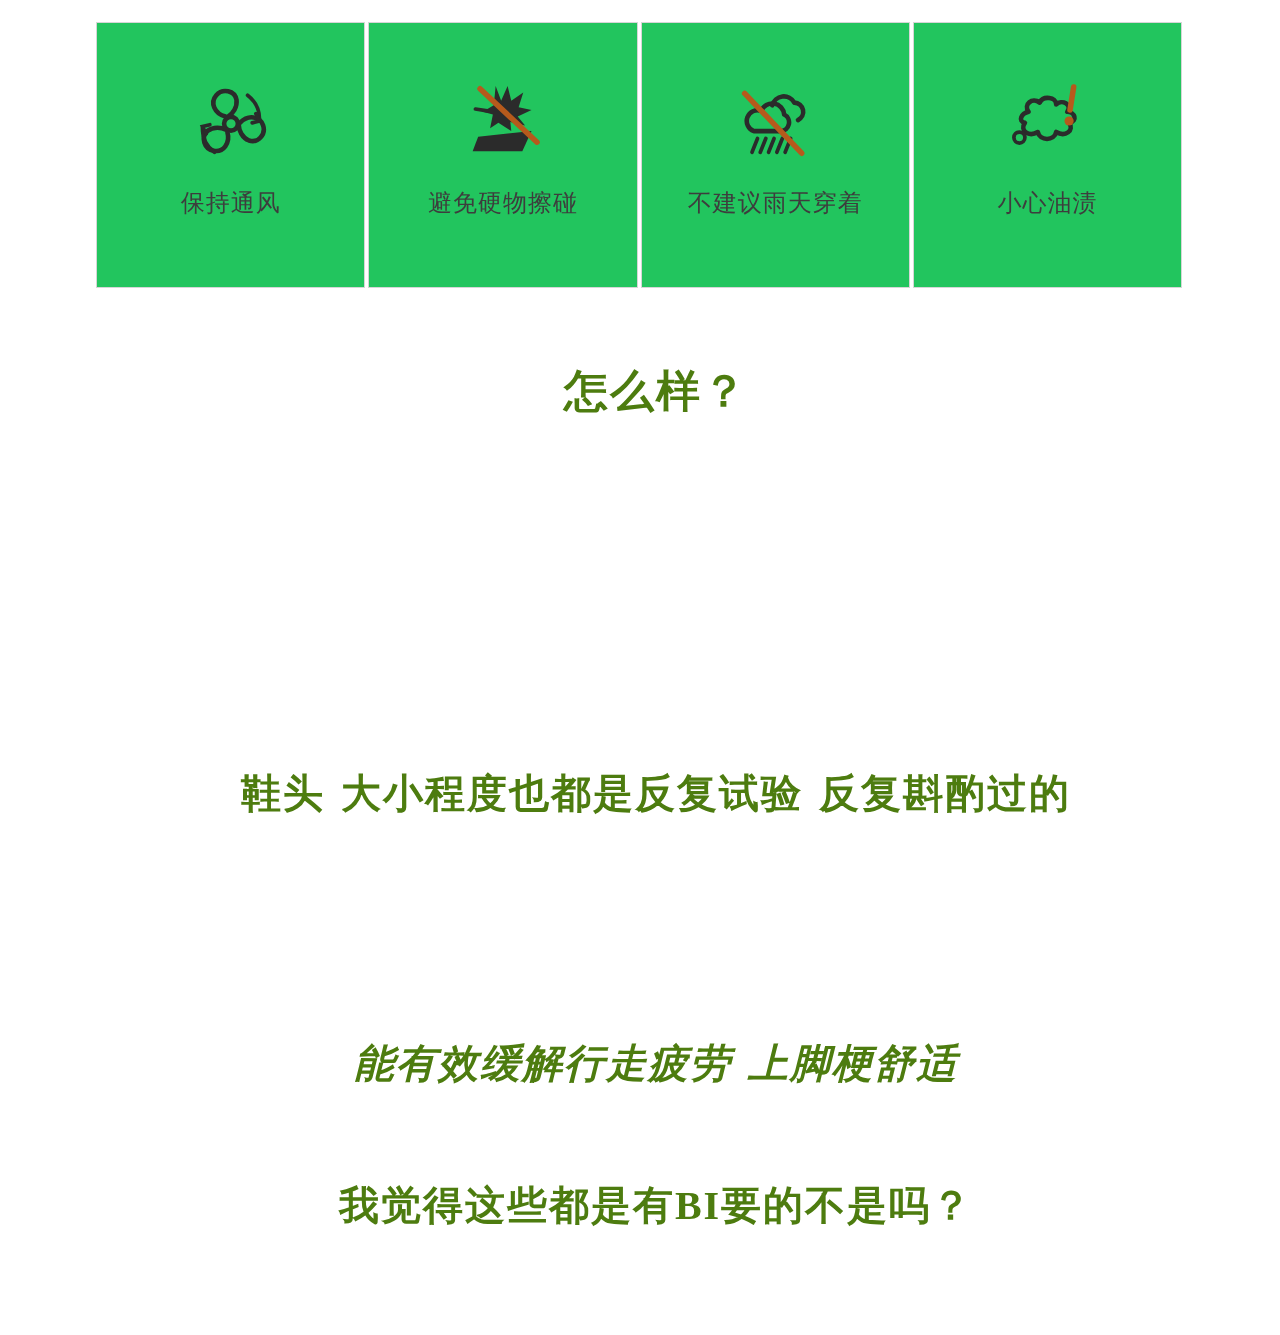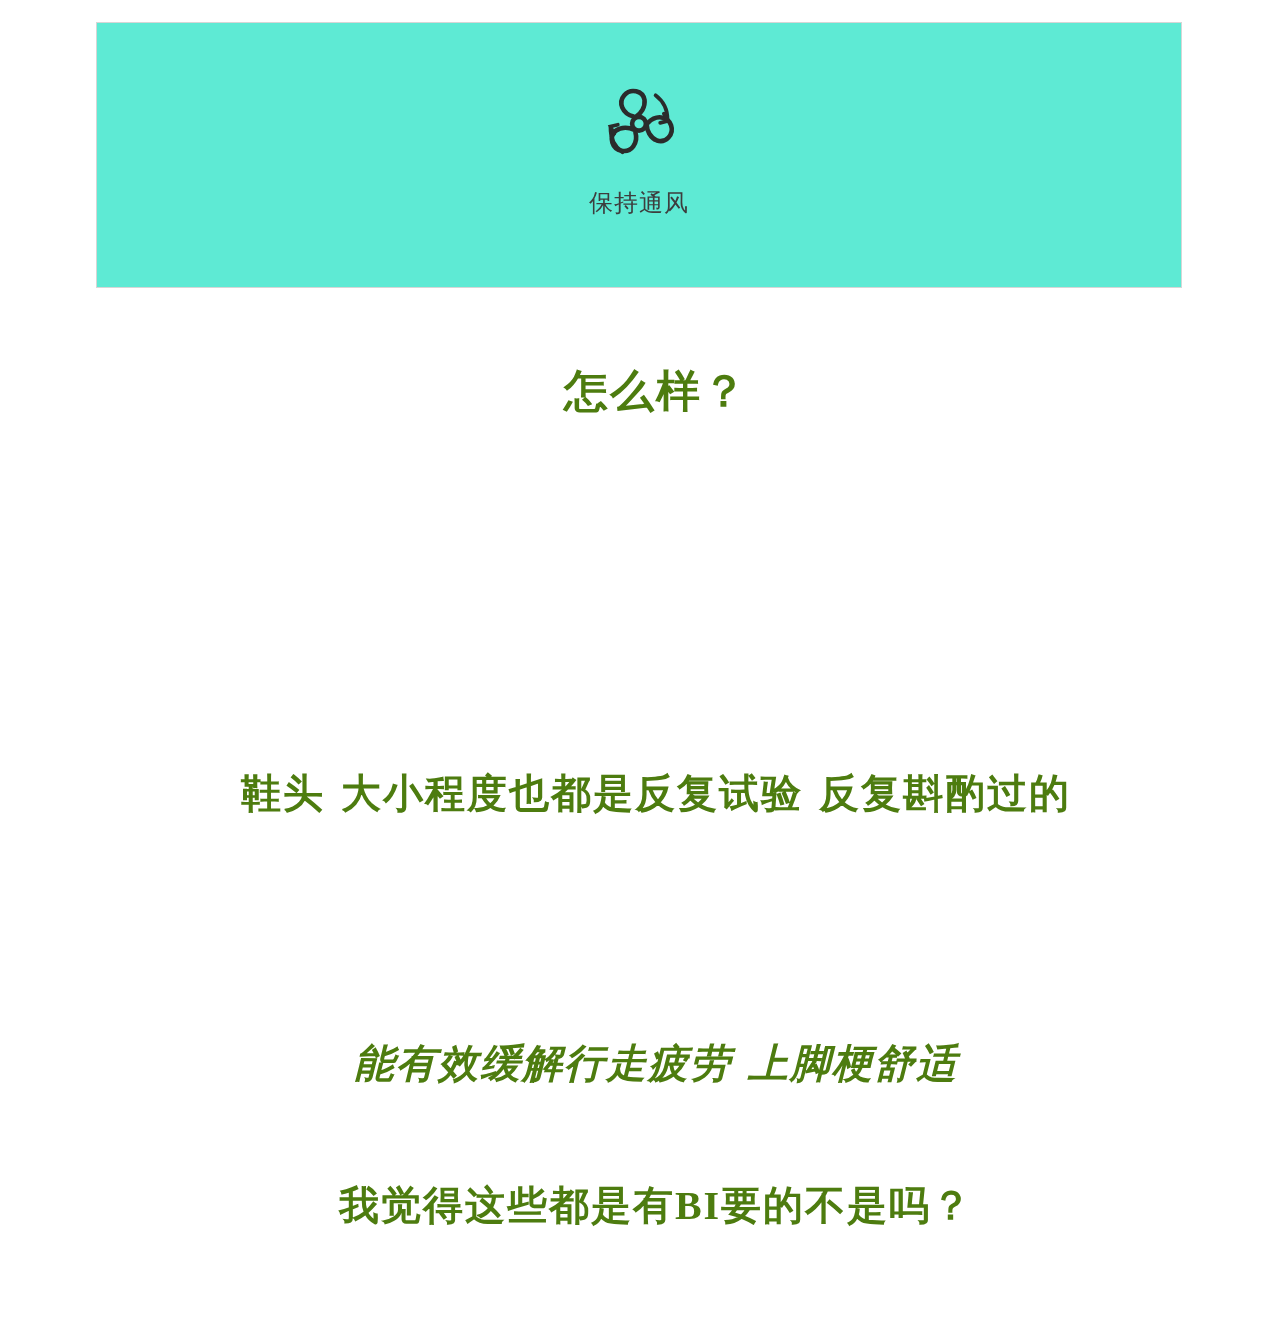--- a/index.html
+++ b/index.html
@@ -18,21 +18,21 @@
     left: 96px;
     top: 22px;
     width: 1086px;
     height: 266px;
     display: flex;
     gap: 3px;
   }
   .care-cell {
     flex: 1 1 0;
     box-sizing: border-box;
-    background: #5eead4;
+    background: #22c55e;
     border: 1px solid #d6d6d6;
     display: flex;
     flex-direction: column;
     align-items: center;
   }
   .care-icon {
     margin-top: 52px;
     width: 92px;
     height: 92px;
   }
@@ -103,23 +103,54 @@
         <use href="#fanblade" transform="rotate(120 50 53)"></use>
         <use href="#fanblade" transform="rotate(240 50 53)"></use>
         <path class="ink-thin" d="M68,22 A33,33 0 0 1 81,49"></path>
         <path class="ink-thin" d="M77,42 L81,50 L73,52"></path>
         <path class="ink-thin" d="M32,84 A33,33 0 0 1 19,57"></path>
         <path class="ink-thin" d="M23,64 L19,56 L27,54"></path>
       </svg>
       <div class="care-label">保持通风</div>
     </div>
 
+    <div class="care-cell">
+      <svg class="care-icon" viewBox="0 0 100 100">
+        <path class="solid" d="M42,12 L48,28 L55,12 L59,28 L72,19 L67,35 L81,38 L66,45 L74,55 L58,51 L59,61 L45,52 L36,58 L39,43 L28,40 L40,33 Z"></path>
+        <path class="ink-thin" d="M20,37 L33,39"></path>
+        <path class="solid" d="M23,67 L81,61 L71,83 L17,83 Z"></path>
+        <line class="strike" x1="25" y1="15" x2="87" y2="73"></line>
+      </svg>
+      <div class="care-label">避免硬物擦碰</div>
+    </div>
+
+    <div class="care-cell">
+      <svg class="care-icon" viewBox="0 0 100 100">
+        <path class="ink" d="M47,33 A13,13 0 0 1 71,30 A10,10 0 0 1 75,49"></path>
+        <path class="ink" d="M27,61 L56,61 A9.5,9.5 0 0 0 60,43 A13,13 0 0 0 35,39 A11,11 0 0 0 27,61 Z"></path>
+        <line class="ink-thin" x1="31" y1="69" x2="25" y2="84"></line>
+        <line class="ink-thin" x1="40" y1="69" x2="34" y2="84"></line>
+        <line class="ink-thin" x1="49" y1="69" x2="43" y2="84"></line>
+        <line class="ink-thin" x1="58" y1="69" x2="52" y2="84"></line>
+        <line class="ink-thin" x1="67" y1="69" x2="61" y2="84"></line>
+        <line class="strike" x1="17" y1="20" x2="79" y2="85"></line>
+      </svg>
+      <div class="care-label">不建议雨天穿着</div>
+    </div>
 
 
-
+    <div class="care-cell">
+      <svg class="care-icon" viewBox="0 0 100 100">
+        <path class="ink" d="M30,40 C24,32 34,24 42,30 C46,22 60,24 60,32 C66,26 78,32 72,40 C80,40 84,50 74,52 C80,60 70,68 60,62 C58,72 42,72 40,62 C30,68 20,60 26,52 C18,50 22,42 30,40 Z"></path>
+        <circle class="ink-thin" cx="20" cy="68" r="6"></circle>
+        <line class="strike" x1="79" y1="13" x2="75" y2="38" stroke-width="8"></line>
+        <circle class="strike-dot" cx="74" cy="50" r="5"></circle>
+      </svg>
+      <div class="care-label">小心油渍</div>
+    </div>
 
   </div>
 
   <p id="line1" class="slogan-line big">怎么样？</p>
   <p id="line4" class="slogan-line">鞋头 大小程度也都是反复试验 反复斟酌过的</p>
   <p id="line6" class="slogan-line">能有效缓解行走疲劳 上脚梗舒适</p>
   <p id="line7" class="slogan-line">我觉得这些都是有BI要的不是吗？</p>
 
 </div>
 

